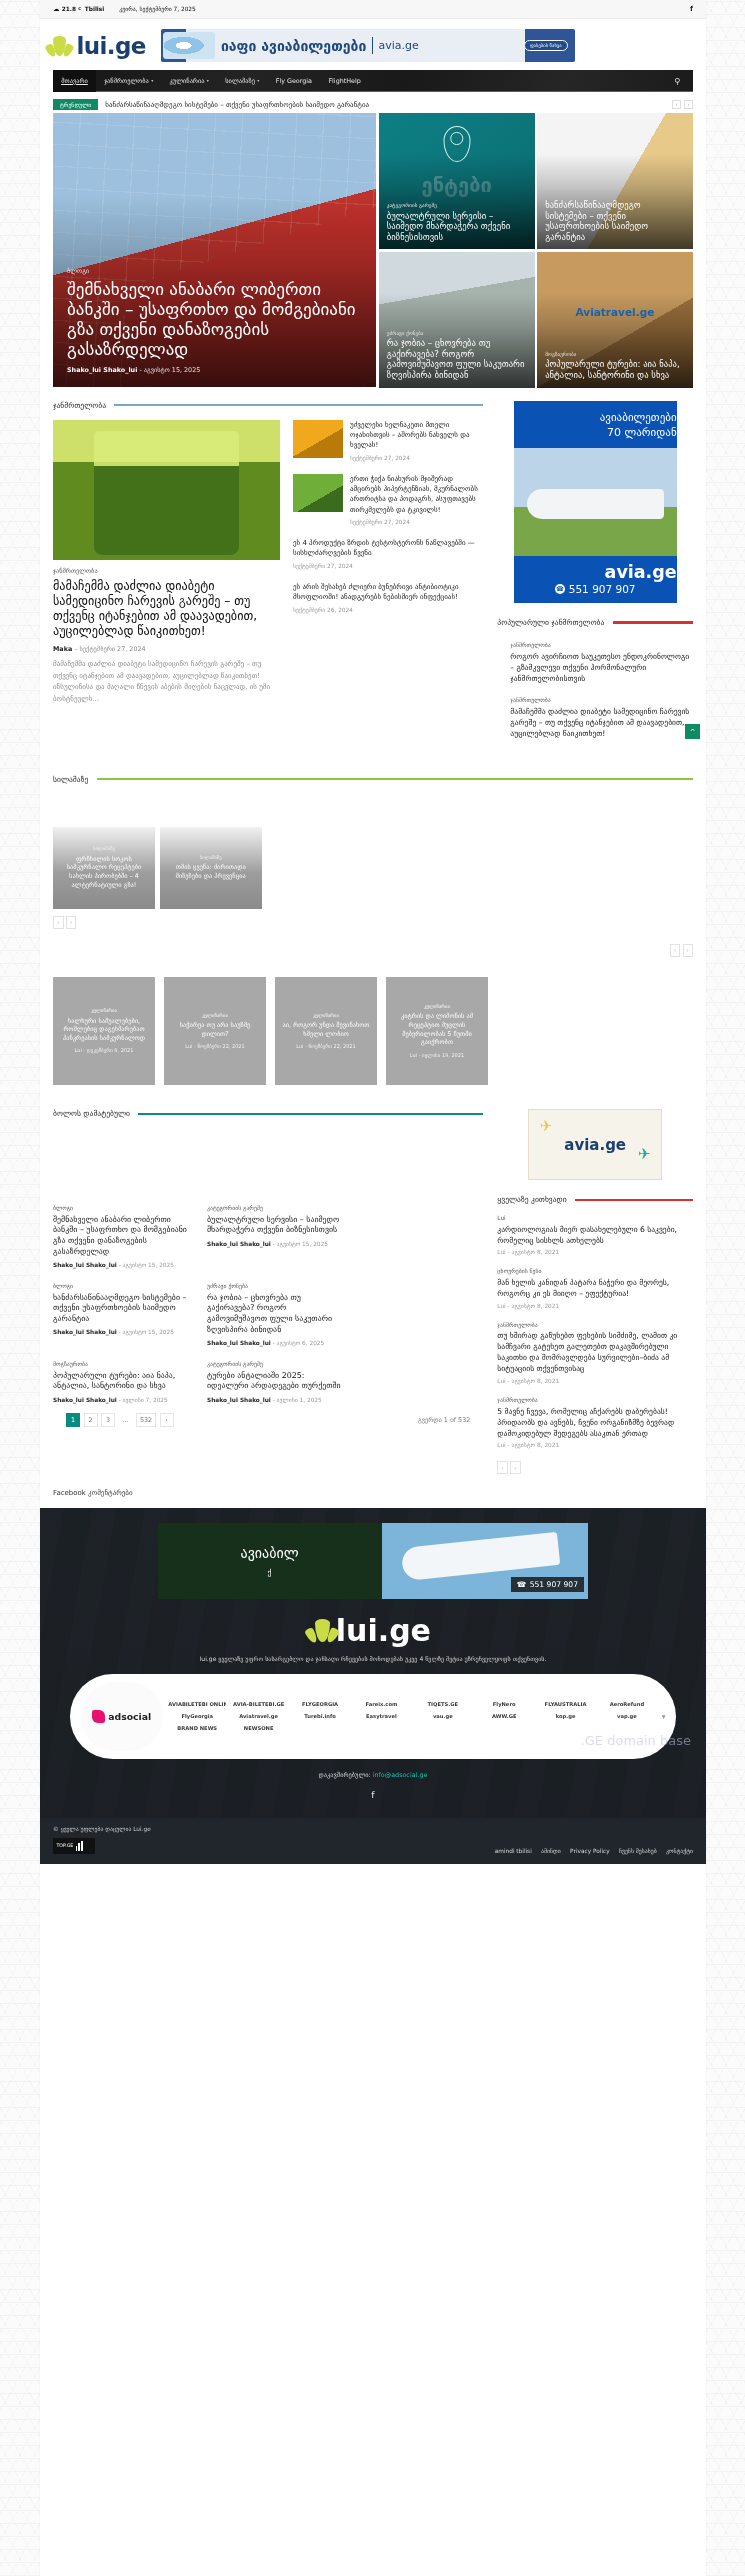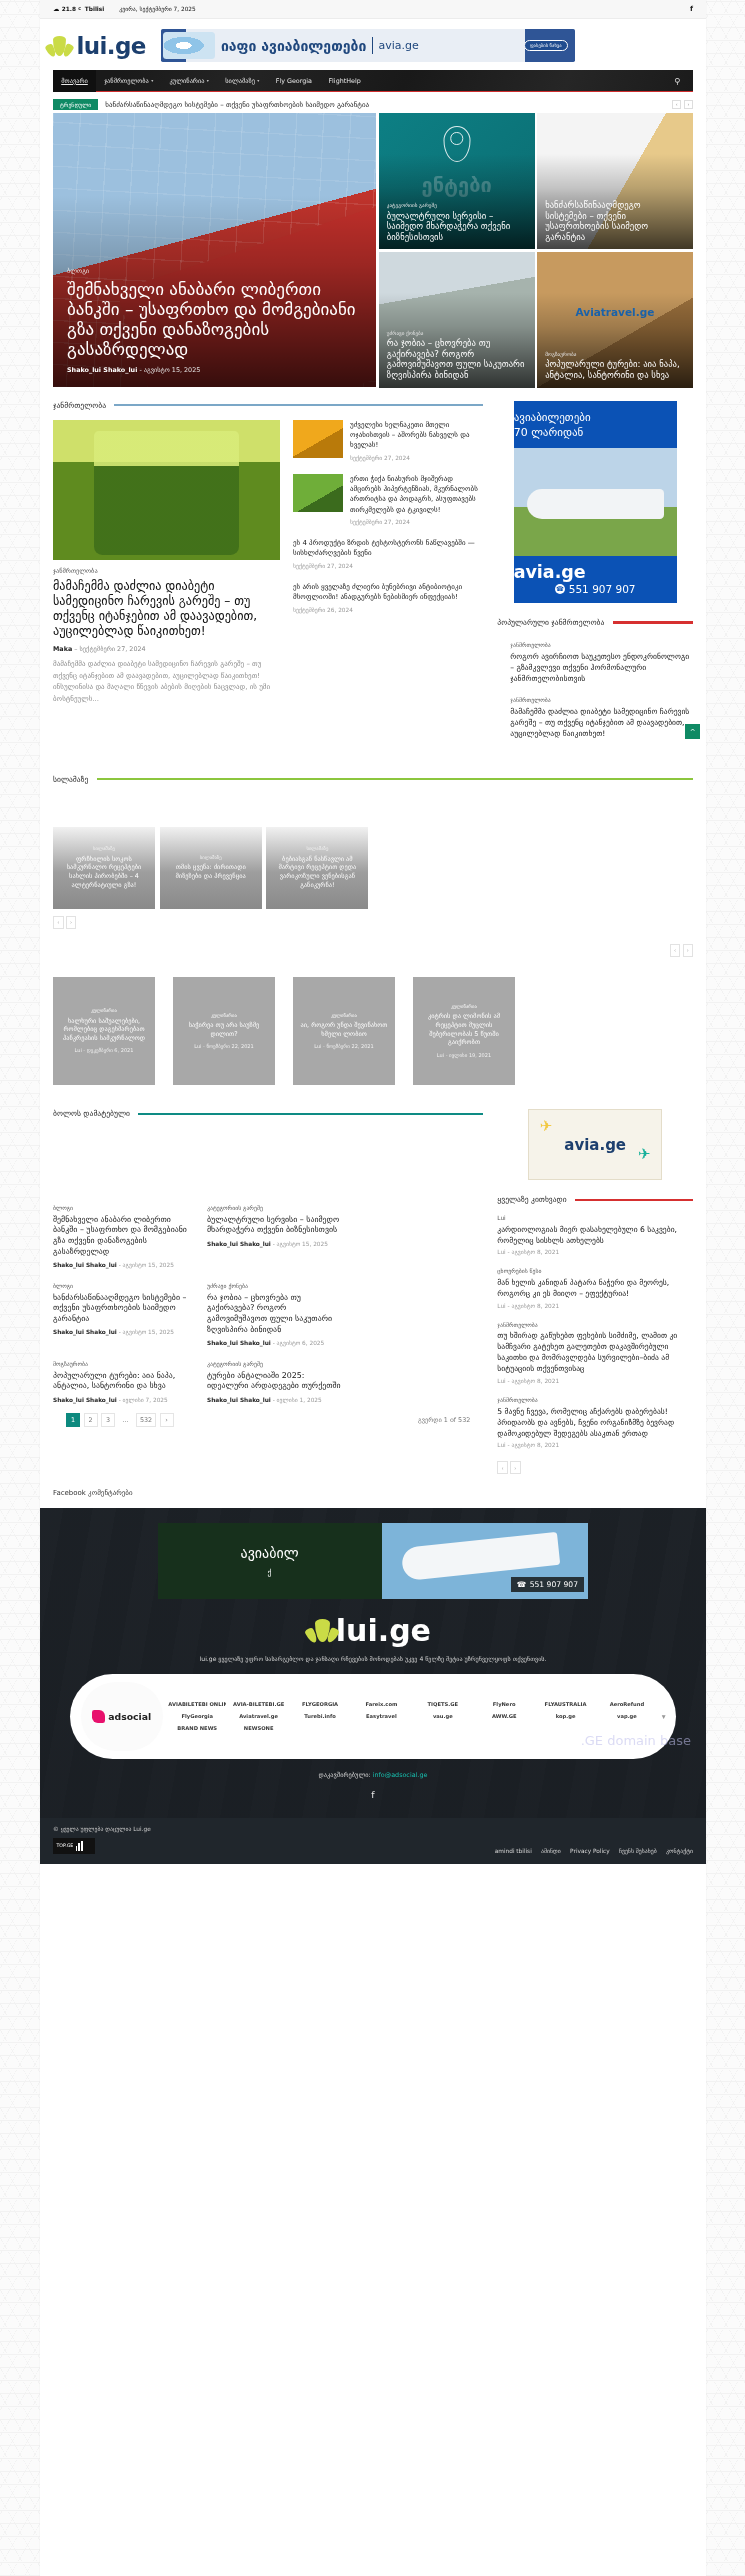--- a/index.html
+++ b/index.html
@@ -180,21 +180,21 @@
   .mini-thumb { width:50px; height:38px; flex:none; }
   .mini-thumb.t1 { background:linear-gradient(150deg,#f0a81c 0 55%,#b97a0a 55% 100%); }
   .mini-thumb.t2 { background:linear-gradient(150deg,#6fae39 0 60%,#3b6b1d 60% 100%); }
   .mini-text { font-size:7px; line-height:1.45; color:#111; }
   .mini-date { display:block; font-size:5.8px; color:#999; margin-top:3.5px; }
   .mini-only-text { font-size:7px; line-height:1.45; color:#111; }
 
   
   .ad-avia {
     width:163px; margin-left:auto; margin-right:auto;
-    background:#0b52b5; color:#fff; text-align:left; padding:10.5px 0 8.2px;
+    background:#0b52b5; color:#fff; text-align:right; padding:10.5px 0 8.2px;
   }
   .ad-avia h4 { font-size:11px; font-weight:normal; line-height:1.35; }
   .ad-plane { height:108px; margin:7px 0 0; background:linear-gradient(180deg,#bcd4e8 0 55%, #7aa64a 55% 100%); position:relative; overflow:hidden;}
   .ad-plane:after{content:""; position:absolute; left:8%; top:38%; width:84%; height:28%; background:#f2f4f6; border-radius:29px 8.2px 8.2px 29px;}
   .ad-logo { font-size:17.5px; font-weight:bold; margin-top:5.8px; }
   .ad-phone { font-size:10.5px; margin-top:1.2px; display:flex; align-items:center; justify-content:center; gap:3.5px; }
   .phone-circle { width:10.5px; height:10.5px; border-radius:50%; background:#fff; color:#0b52b5; font-size:6.4px; display:flex; align-items:center; justify-content:center;}
 
   .pop-list { margin-top:15px; }
   .pop-item { margin-bottom:13px; padding-left:13px; }
@@ -209,21 +209,21 @@
     display:flex; flex-direction:column; justify-content:center; align-items:center;
     text-align:center; color:#fff; padding:5.8px;
   }
   .gcard .c { font-size:4.7px; margin-bottom:3.5px; color:#f2f2f2;}
   .gcard .h { font-size:6.4px; line-height:1.35; }
   .pager { display:flex; gap:2.3px; padding:7px 13px 0; }
   .pager.right { justify-content:flex-end; }
   .pg-box { width:10.5px; height:13px; border:0.6px solid #e2e2e2; display:flex; align-items:center; justify-content:center; font-size:5.2px; color:#9a9a9a; cursor:pointer;}
 
   
-  .tall-row { display:flex; gap:18px; padding:0 13px; }
+  .tall-row { display:flex; gap:9px; padding:0 13px; }
   .tcard {
     width:102px; height:108px; background:#a8a8a8; color:#fff;
     display:flex; flex-direction:column; justify-content:center; align-items:center;
     text-align:center; padding:5.8px;
   }
   .tcard .c { font-size:4.7px; margin-bottom:3.5px; }
   .tcard .h { font-size:6.4px; line-height:1.35; margin-bottom:4.7px;}
   .tcard .m { font-size:5px; color:#f0f0f0; }
 
   
@@ -466,21 +466,21 @@
               <div class="mini-text">
                 <span>ერთი ჭიქა ნიახურის მჯიშერად ამცირებს ჰიპერტენზიას, მკურნალობს ართრიტსა და პოდაგრს, ასუფთავებს თირკმელებს და ტკივილს!</span>
                 <span class="mini-date">სექტემბერი 27, 2024</span>
               </div>
             </div>
             <div class="mini-only-text">
               <span>ეს 4 პროდუქტი ზრდის ტესტოსტერონს ნაწლავებში — სისხლძარღვების წვენი</span>
               <span class="mini-date">სექტემბერი 27, 2024</span>
             </div>
             <div class="mini-only-text">
-              <span>ეს არის ყველაზე ძლიერი ბუნებრივი ანტიბიოტიკი მსოფლიოში! ანადგურებს ნებისმიერ ინფექციას!</span>
+              <span>ეს არის შესახებ ძლიერი ბუნებრივი ანტიბიოტიკი მსოფლიოში! ანადგურებს ნებისმიერ ინფექციას!</span>
               <span class="mini-date">სექტემბერი 26, 2024</span>
             </div>
           </div>
         </div>
       </div>
 
       <div class="side-col">
         <div class="ad-avia">
           <h4>ავიაბილეთები</h4>
           <h4>70 ლარიდან</h4>
@@ -518,24 +518,20 @@
     </div>
   </div>
   <div class="card-row" style="margin-top:43px;">
     <div class="gcard">
       <div class="c">სილამაზე</div>
       <div class="h">ფრჩხილის სოკოს სამკურნალო რეცეპტები სახლის პირობებში – 4 ალტერნატიული გზა!</div>
     </div>
     <div class="gcard">
       <div class="c">სილამაზე</div>
       <div class="h">თმის ცვენა: ძირითადი მიზეზები და პრევენცია</div>
-    </div>
-    <div class="gcard">
-      <div class="c">სილამაზე</div>
-      <div class="h">ბებიასგან ნასწავლი ამ მარტივი რეცეპტით დედა ვარიკოზული ვენებისგან განიკურნა!</div>
     </div>
   </div>
   <div class="pager">
     <span class="pg-box">‹</span>
     <span class="pg-box">›</span>
   </div>
 
   <div class="pager right" style="padding-top:15px;">
     <span class="pg-box">‹</span>
     <span class="pg-box">›</span>

